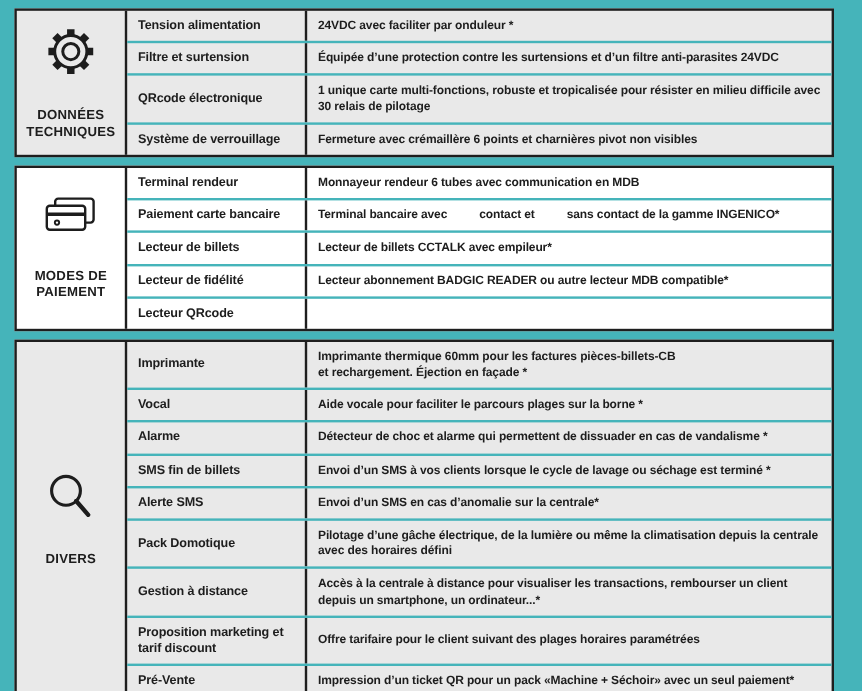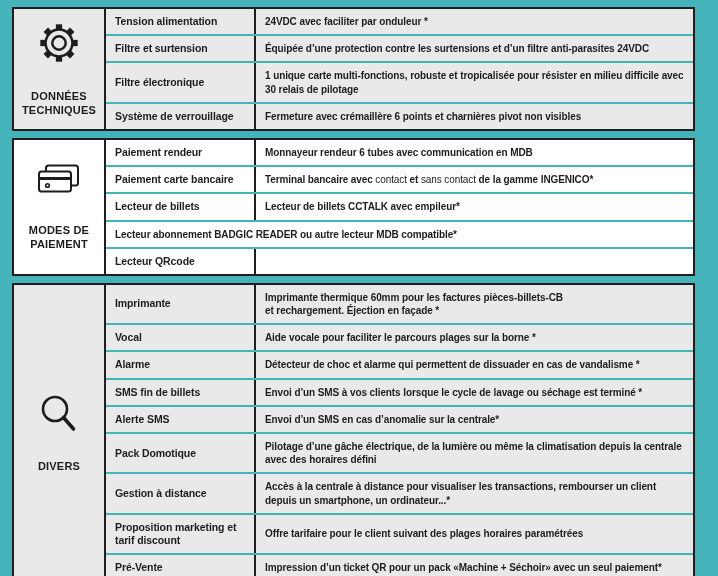--- a/index.html
+++ b/index.html
@@ -44,21 +44,21 @@
     padding:6px 5px 6px 9px;
     font-weight:700;font-size:10.5px;line-height:1.25;letter-spacing:-.1px;
     display:flex;align-items:center;
   }
   .value-cell{
     flex:1;
     padding:6px 8px 6px 9px;
     font-weight:600;font-size:10px;line-height:1.32;letter-spacing:-.1px;
     display:flex;align-items:center;
   }
-  .value-cell .seg-b{font-weight:400;}
+  .value-cell .seg-b{font-weight:700;margin-left:24px;}
   .icon-wrap svg{display:block;}
 </style>
 </head>
 <body>
 
 <main id="spec-table">
     <section class="section gray">
       <div class="icon-cell">
         <span class="icon-wrap">
           <svg width="46" height="46" viewBox="0 0 48 48" fill="none" stroke="#1d1d1d">
@@ -85,21 +85,21 @@
             <span>24VDC avec faciliter par onduleur *</span>
           </div>
         </div>
         <div class="row">
           <div class="label-cell">Filtre et surtension</div>
           <div class="value-cell">
             <span>Équipée d’une protection contre les surtensions et d’un filtre anti-parasites 24VDC</span>
           </div>
         </div>
         <div class="row">
-          <div class="label-cell">Filtre électronique</div>
+          <div class="label-cell">QRcode électronique</div>
           <div class="value-cell">
             <span>1 unique carte multi-fonctions, robuste et tropicalisée pour résister en milieu difficile avec 30 relais de pilotage</span>
           </div>
         </div>
         <div class="row">
           <div class="label-cell">Système de verrouillage</div>
           <div class="value-cell">
             <span>Fermeture avec crémaillère 6 points et charnières pivot non visibles</span>
           </div>
         </div>
@@ -112,38 +112,39 @@
             <rect x="11" y="3.5" width="32" height="20" rx="2.5" stroke-width="2"></rect>
             <rect x="4" y="9.5" width="32" height="20" rx="2.5" stroke-width="2" fill="#ffffff"></rect>
             <line x1="4" y1="16.5" x2="36" y2="16.5" stroke-width="3"></line>
             <circle cx="12.5" cy="23.5" r="1.8" stroke-width="1.6"></circle>
           </svg>
         </span>
         <div class="section-title">MODES DE PAIEMENT</div>
       </div>
       <div class="rows">
         <div class="row">
-          <div class="label-cell">Paiement rendeur</div>
+          <div class="label-cell">Terminal rendeur</div>
           <div class="value-cell">
             <span>Monnayeur rendeur 6 tubes avec communication en MDB</span>
           </div>
         </div>
         <div class="row">
           <div class="label-cell">Paiement carte bancaire</div>
           <div class="value-cell">
             <span><span>Terminal bancaire avec </span><span class="seg-b">contact</span><span> et </span><span class="seg-b">sans contact</span><span> de la gamme INGENICO*</span></span>
           </div>
         </div>
         <div class="row">
           <div class="label-cell">Lecteur de billets</div>
           <div class="value-cell">
             <span>Lecteur de billets CCTALK avec empileur*</span>
           </div>
         </div>
         <div class="row">
+          <div class="label-cell">Lecteur de fidélité</div>
           <div class="value-cell">
             <span>Lecteur abonnement BADGIC READER ou autre lecteur MDB compatible*</span>
           </div>
         </div>
         <div class="row">
           <div class="label-cell">Lecteur QRcode</div>
         </div>
       </div>
     </section>
     <section class="section gray">

